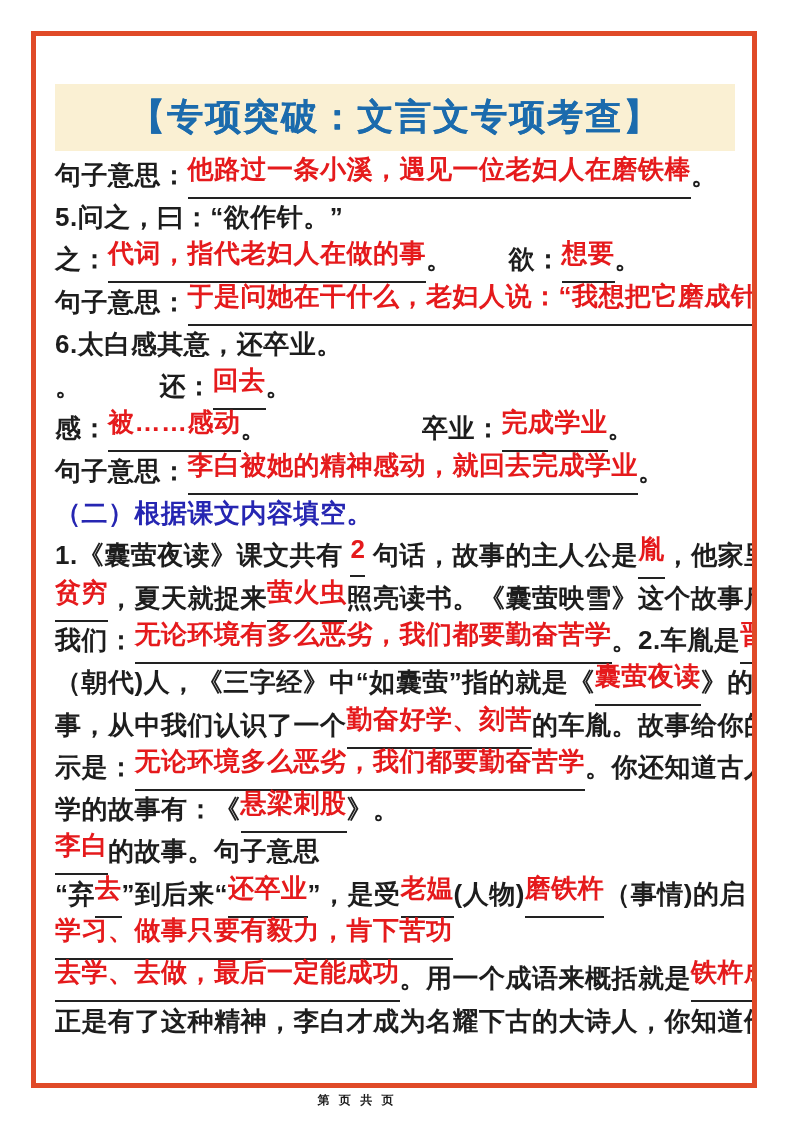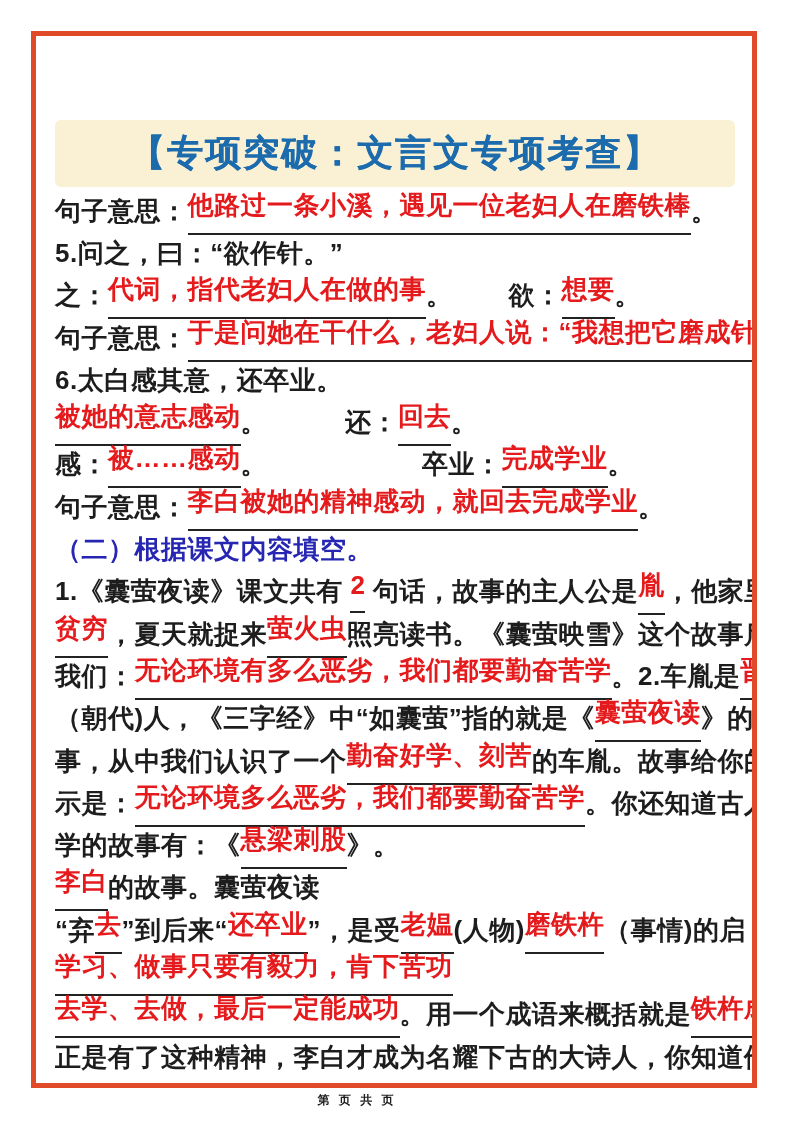--- a/index.html
+++ b/index.html
@@ -12,27 +12,26 @@
   }
   .frame {
     position: absolute;
     left: 31px; top: 31px;
     width: 716px; height: 1047px;
     border: 5px solid var(--border-color, #e04a28);
     background: #ffffff;
     overflow: hidden;
   }
   .title-band {
-    margin: 84px 17px 0 19px;
+    margin: 48px 17px 0 19px;
     height: 67px;
     background: var(--band-color, #faf0d3);
     display: flex;
     align-items: center;
     justify-content: center;
-    border-radius: 6px;
   }
   .title-text {
     font-size: 36px;
     font-weight: bold;
     color: var(--title-color, #1b6bad);
     letter-spacing: 2px;
     text-shadow: 0.5px 0 0 var(--title-color, #1b6bad);
   }
   .body-lines {
     margin: 3px 0 12px 19px;
@@ -75,32 +74,32 @@
 <div class="frame">
   <div class="title-band">
     <span class="title-text">【专项突破：文言文专项考查】</span>
   </div>
   <div class="body-lines">
       <div class="line"><span class="seg-k">句子意思：</span><span class="seg-r">他路过一条小溪，遇见一位老妇人在磨铁棒</span><span class="seg-k">。</span></div>
       <div class="line"><span class="seg-k">5.问之，曰：“欲作针。”</span></div>
       <div class="line"><span class="seg-k">之：</span><span class="seg-r">代词，指代老妇人在做的事</span><span class="seg-k">。</span><span class="gap" style="width: 56px;"></span><span class="seg-k">欲：</span><span class="seg-r">想要</span><span class="seg-k">。</span></div>
       <div class="line"><span class="seg-k">句子意思：</span><span class="seg-r">于是问她在干什么，老妇人说：“我想把它磨成针。”</span></div>
       <div class="line"><span class="seg-k">6.太白感其意，还卒业。</span></div>
-      <div class="line"><span class="seg-r">被她的意志感动</span><span class="seg-k">。</span><span class="gap" style="width: 78px;"></span><span class="seg-k">还：</span><span class="seg-r">回去</span><span class="seg-k">。</span></div>
+      <div class="line"><span class="seg-k">。</span><span class="gap" style="width: 78px;"></span><span class="seg-k">还：</span><span class="seg-r">回去</span><span class="seg-k">。</span></div>
       <div class="line"><span class="seg-k">感：</span><span class="seg-r">被……感动</span><span class="seg-k">。</span><span class="gap" style="width: 155px;"></span><span class="seg-k">卒业：</span><span class="seg-r">完成学业</span><span class="seg-k">。</span></div>
       <div class="line"><span class="seg-k">句子意思：</span><span class="seg-r">李白被她的精神感动，就回去完成学业</span><span class="seg-k">。</span></div>
       <div class="line"><span class="seg-b">（二）根据课文内容填空。</span></div>
       <div class="line"><span class="seg-k">1.《囊萤夜读》课文共有 </span><span class="seg-r">2</span><span class="seg-k"> 句话，故事的主人公是</span><span class="seg-r">胤</span><span class="seg-k">，他家里很</span></div>
       <div class="line"><span class="seg-r">贫穷</span><span class="seg-k">，夏天就捉来</span><span class="seg-r">萤火虫</span><span class="seg-k">照亮读书。《囊萤映雪》这个故事启示</span></div>
       <div class="line"><span class="seg-k">我们：</span><span class="seg-r">无论环境有多么恶劣，我们都要勤奋苦学</span><span class="seg-k">。2.车胤是</span><span class="seg-r">晋朝</span></div>
       <div class="line"><span class="seg-k">（朝代)人，《三字经》中“如囊萤”指的就是《</span><span class="seg-r">囊萤夜读</span><span class="seg-k">》的故</span></div>
       <div class="line"><span class="seg-k">事，从中我们认识了一个</span><span class="seg-r">勤奋好学、刻苦</span><span class="seg-k">的车胤。故事给你的启</span></div>
       <div class="line"><span class="seg-k">示是：</span><span class="seg-r">无论环境多么恶劣，我们都要勤奋苦学</span><span class="seg-k">。你还知道古人勤</span></div>
       <div class="line"><span class="seg-k">学的故事有：《</span><span class="seg-r">悬梁刺股</span><span class="seg-k">》。</span></div>
-      <div class="line"><span class="seg-r">李白</span><span class="seg-k">的故事。囊萤夜读</span></div>
+      <div class="line"><span class="seg-r">李白</span><span class="seg-k">的故事。句子意思</span></div>
       <div class="line"><span class="seg-k">“弃</span><span class="seg-r">去</span><span class="seg-k">”到后来“</span><span class="seg-r">还卒业</span><span class="seg-k">”，是受</span><span class="seg-r">老媪</span><span class="seg-k">(人物)</span><span class="seg-r">磨铁杵</span><span class="seg-k">（事情)的启</span></div>
       <div class="line"><span class="seg-r">学习、做事只要有毅力，肯下苦功</span></div>
       <div class="line"><span class="seg-r">去学、去做，最后一定能成功</span><span class="seg-k">。用一个成语来概括就是</span><span class="seg-r">铁杵成针</span></div>
       <div class="line"><span class="seg-k">正是有了这种精神，李白才成为名耀下古的大诗人，你知道他写</span></div>
     </div>
 </div>
 
 <div class="footer">第 页 共 页</div>
 
 </body></html>

